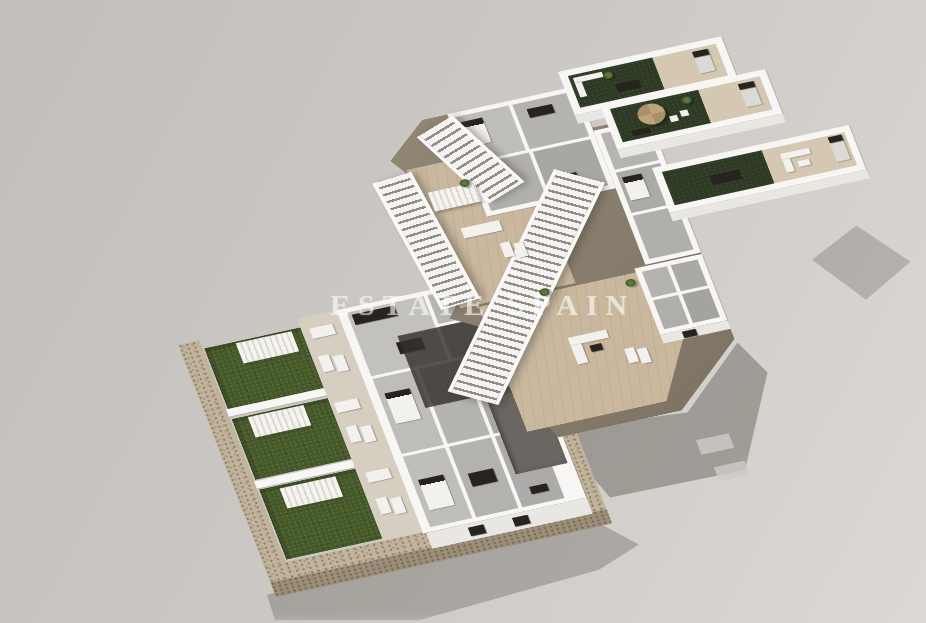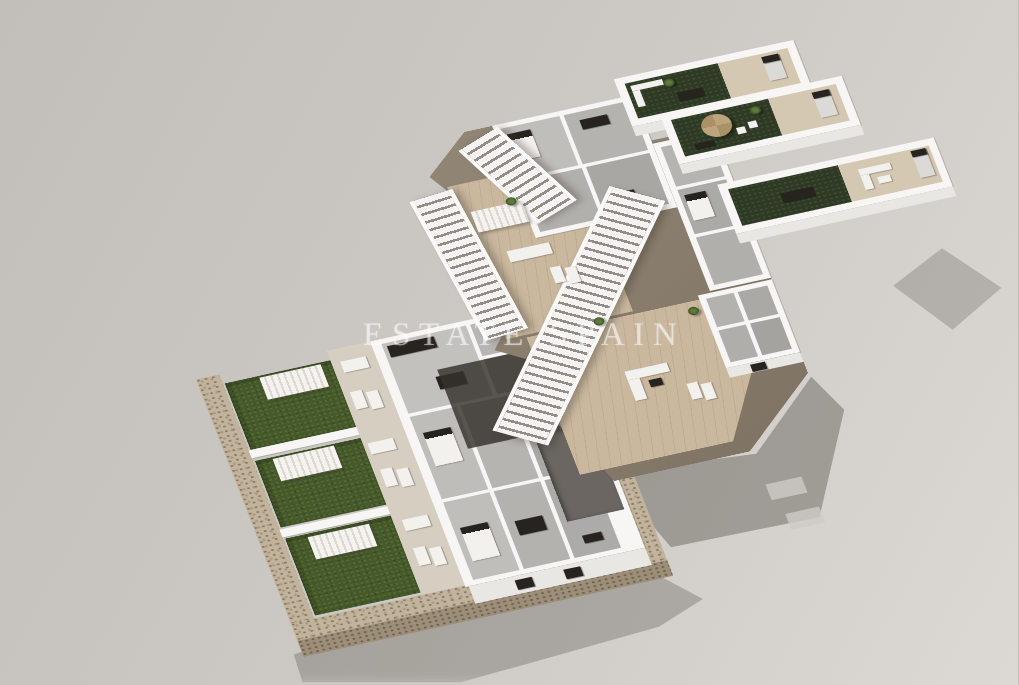--- a/index.html
+++ b/index.html
@@ -1,18 +1,18 @@
 <!DOCTYPE html>
 <html style="--background-start: #c2bfba; --background-end: #dcd9d4; --wall-white: #f7f6f4; --wall-front: #e9e7e3; --floor-gray: #c0beba; --deck-wood: #c9b79e; --terrace-beige: #d5c8b2; --grass-green: #46592b; --turf-dark: #2e3a25; --stone-tan: #c2b49c; --shadow: #6e6a60; --furniture-dark: #27241f;"><head>
 <meta charset="utf-8">
 <style>
   html,body{margin:0;padding:0;background:#b7b4af;}
   .scene{position:relative;width:926px;height:623px;overflow:hidden;
     background:linear-gradient(118deg,var(--background-start,#c2bfba) 0%,#ccc9c4 48%,var(--background-end,#dcd9d4) 100%);
-    font-family:"Liberation Sans",sans-serif;}
+    font-family:"Liberation Sans",sans-serif;font-weight:bold;}
   .r,.plate,.shadow{position:absolute;}
   .plate{transform-origin:0 0;transform:matrix(.96,-.21,.28,.72,0,0);}
   .shadow{filter:blur(6px);}
   .wall{background:var(--wall-white,#f7f6f4);box-shadow:1px 1px 0 rgba(90,86,80,.25);}
   .wall-front{background:var(--wall-front,#e9e7e3);}
   .stone{background-color:var(--stone-tan,#c2b49c);
     background-image:radial-gradient(circle at 2px 2px,#8a7c64 1px,transparent 1.6px),
       radial-gradient(circle at 5px 4px,#a5967e 1px,transparent 1.6px);
     background-size:7px 6px,9px 8px;}
   .stone-front{background-color:#9c8e78;

